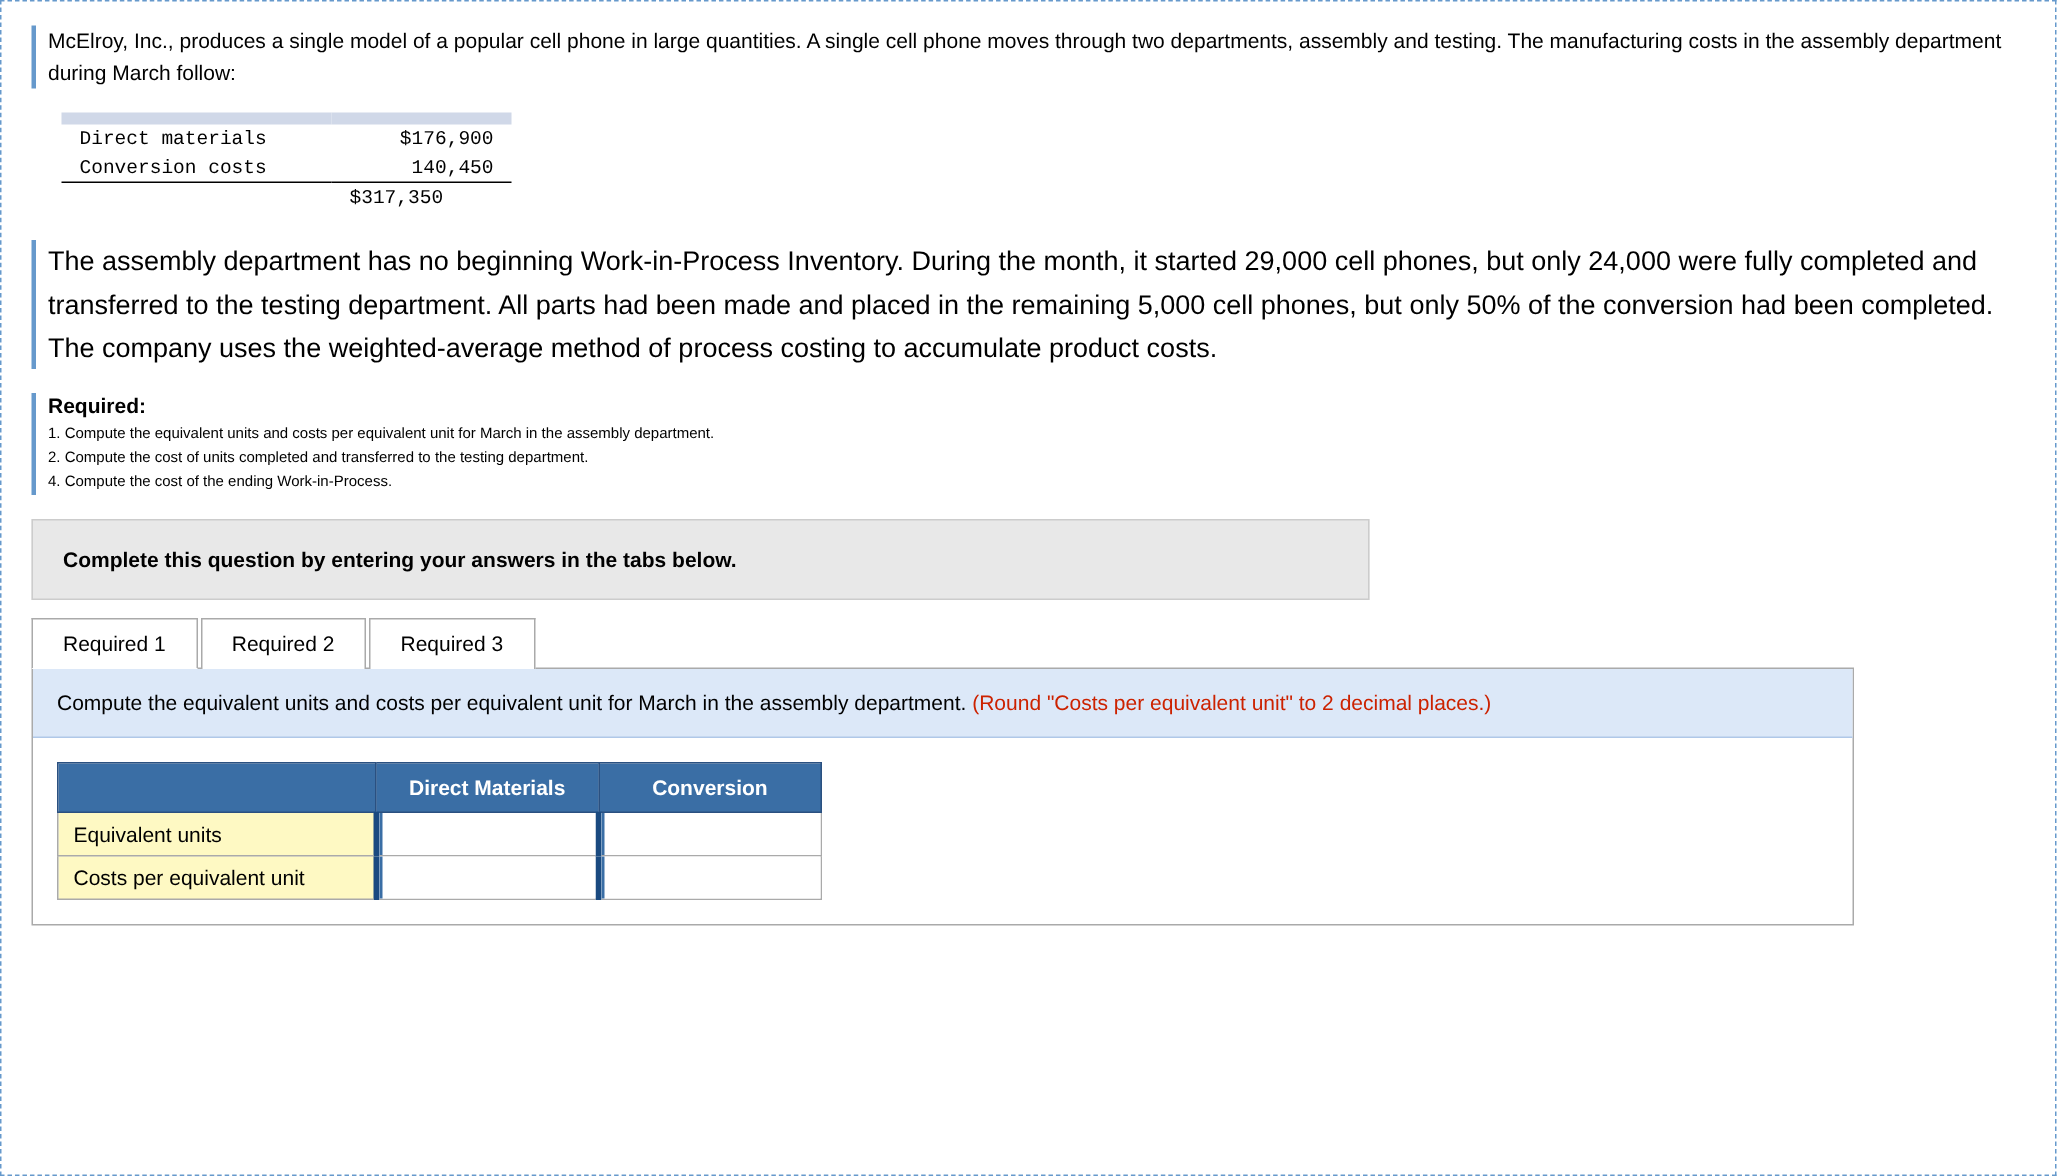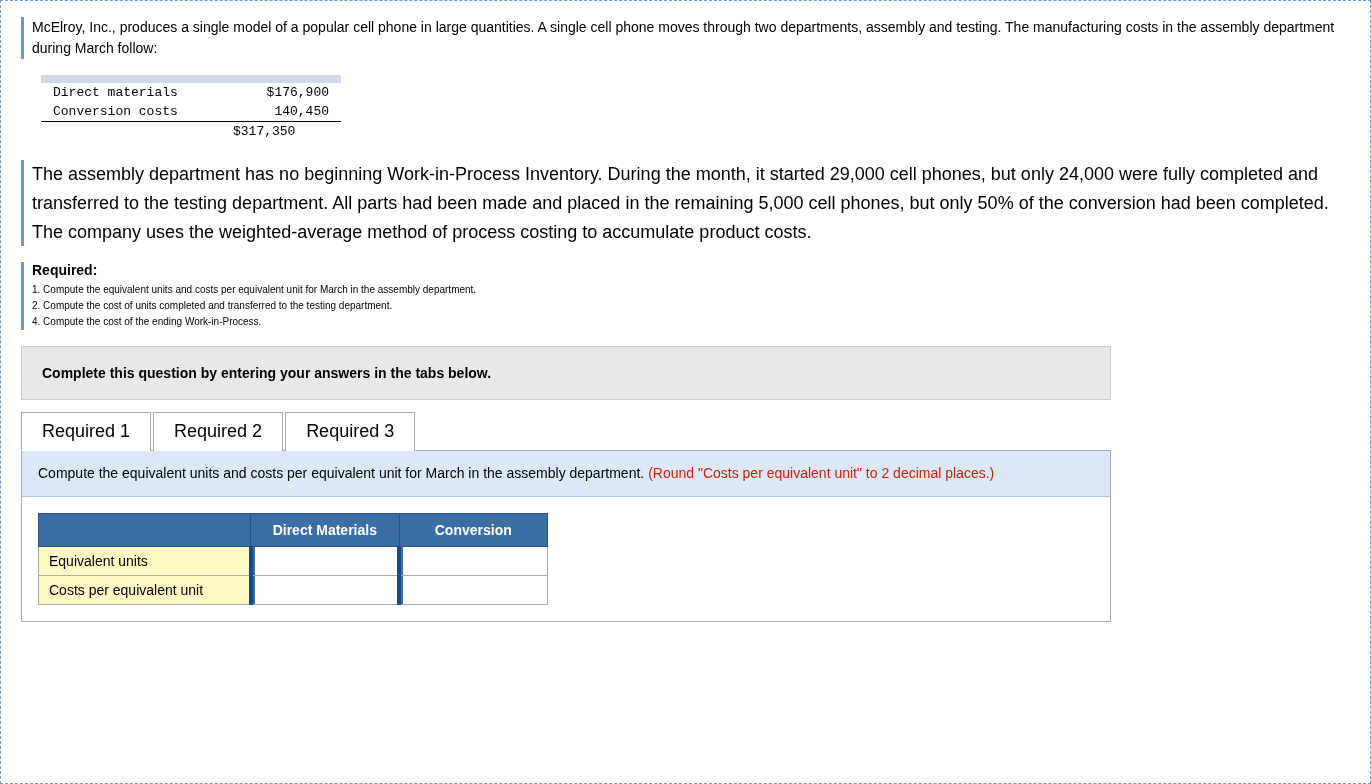--- a/index.html
+++ b/index.html
@@ -96,21 +96,21 @@
     .required-section p {
       font-size: 10px;
       line-height: 1.6;
     }
 
     .complete-box {
       background-color: #e8e8e8;
       border: 1px solid #ccc;
       padding: 18px 20px;
       margin-bottom: 0px;
-      width: 1090px;
+      width: 892px;
     }
 
     .complete-box-text {
       font-weight: bold;
       font-size: 14px;
     }
 
     .tabs-container {
       width: 1090px;
       margin-top: 0;
@@ -119,38 +119,38 @@
     .tabs-row {
       display: flex;
       border-bottom: none;
       margin-top: 12px;
     }
 
     .tab {
       padding: 8px 20px;
       border: 1px solid #aaa;
       cursor: pointer;
-      font-size: 18px;
+      font-size: 14px;
       background: #fff;
       margin-right: 2px;
       border-bottom: none;
     }
 
     .tab.active {
       background: #fff;
       border-bottom: 1px solid #fff;
       font-weight: normal;
       position: relative;
       z-index: 2;
     }
 
     .tab-content {
       border: 1px solid #aaa;
       padding: 0;
-      width: 1090px;
+      width: 1215px;
       margin-top: -1px;
     }
 
     .instruction-banner {
       background-color: #dce8f8;
       padding: 12px 16px;
       font-size: 14px;
       line-height: 1.5;
       border-bottom: 1px solid #b0c8e8;
     }

